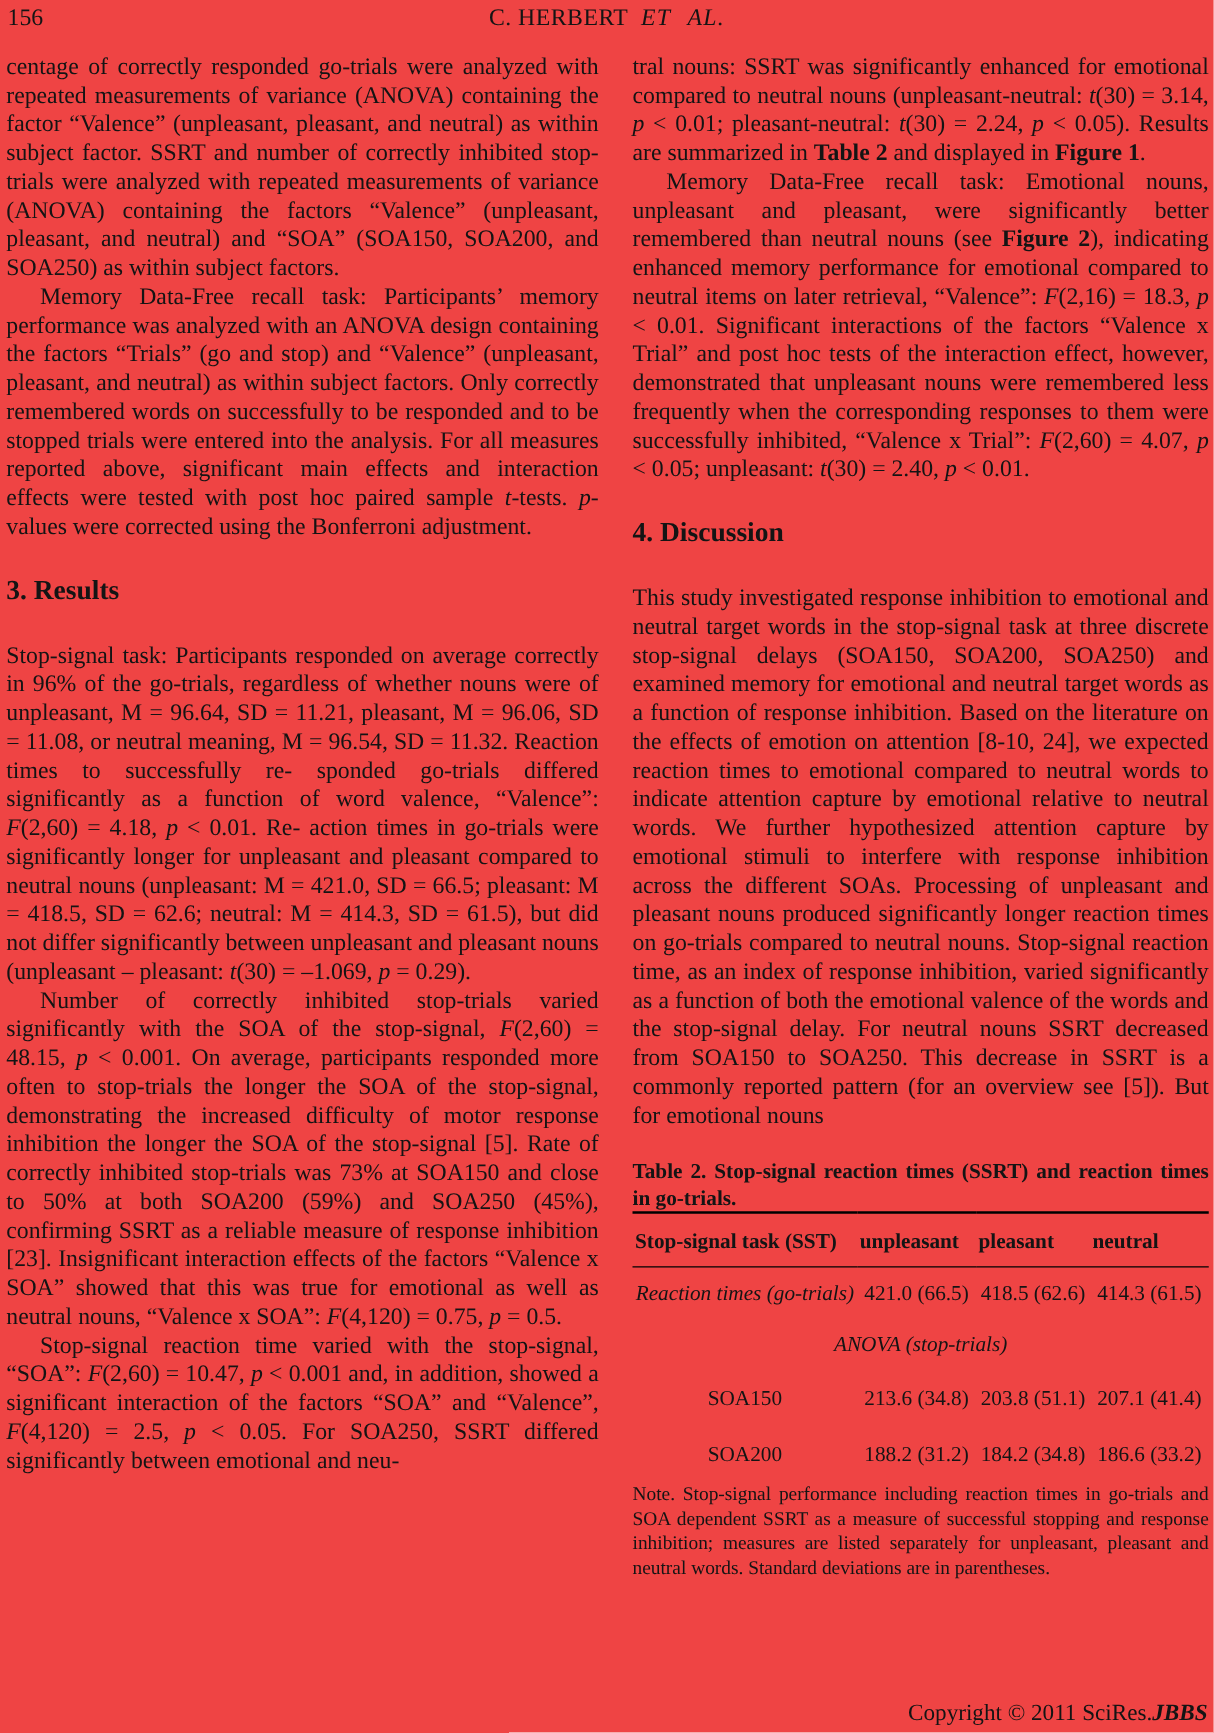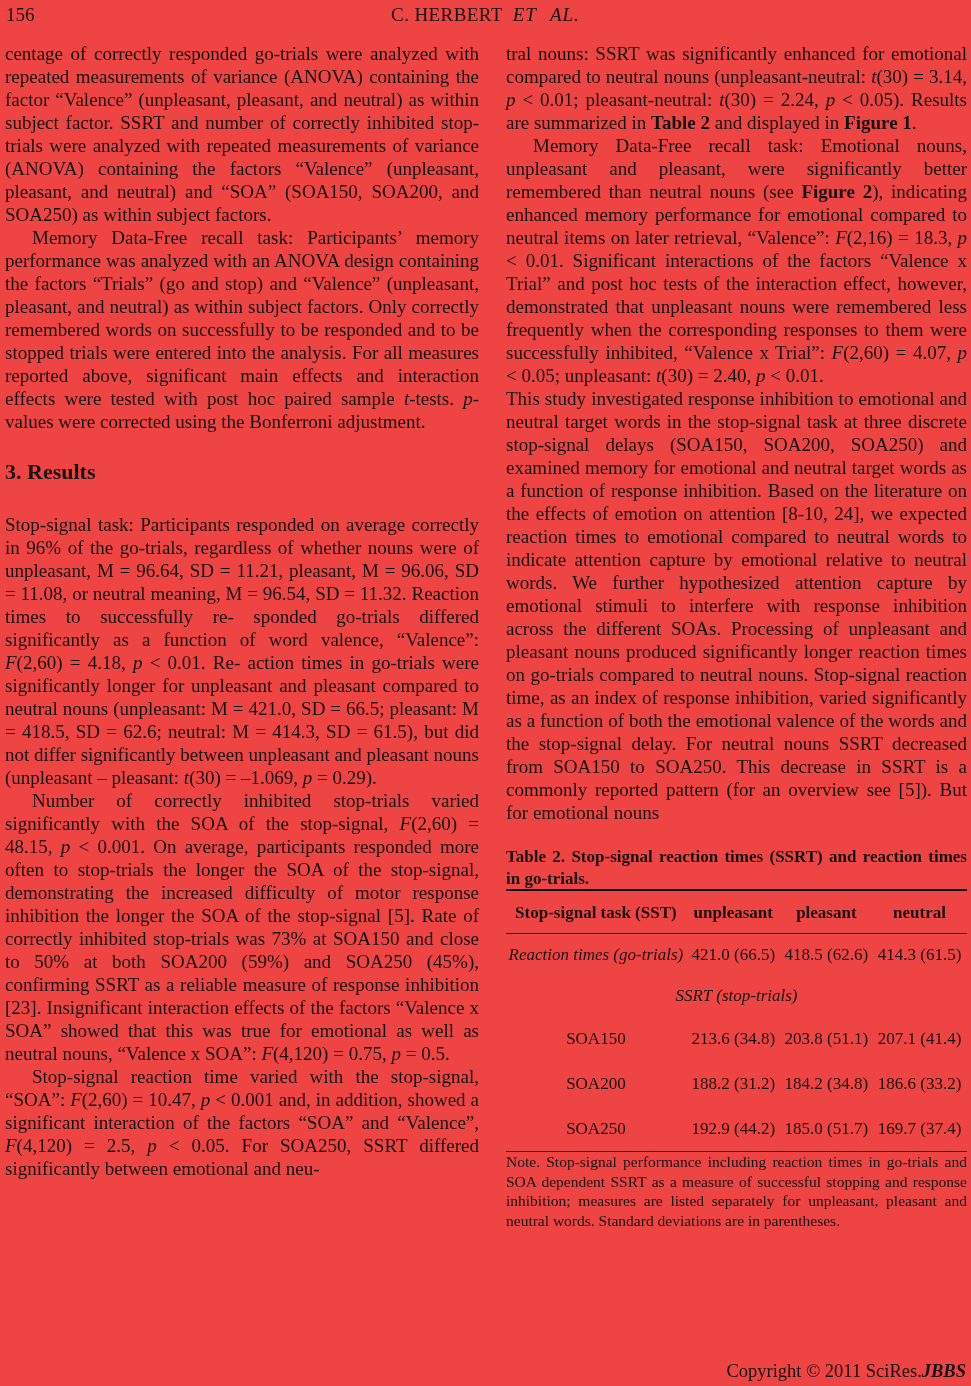--- a/index.html
+++ b/index.html
@@ -35,21 +35,21 @@
   .table-block { margin-top: 22px; }
   .tbl-caption {
     font-weight: bold; font-size: 17px; line-height: 21.5px;
     text-align: justify; margin: 0 0 13px 0;
   }
   table.data-table {
     width: 100%; border-collapse: collapse; font-size: 17px;
     border-top: 2px solid #000;
   }
   table.data-table th {
-    font-weight: bold; text-align: center; padding: 10px 2px 9px 2px;
+    font-weight: bold; padding: 10px 2px 9px 2px;
     border-bottom: 1.5px solid #000;
   }
   table.data-table td { padding: 9px 2px; text-align: center; }
   td.row-label { font-style: italic; text-align: left; padding-left: 4px; }
   td.subhead { font-style: italic; text-align: left; padding: 10px 2px 4px 4px; }
   tr.soa-row td { padding: 11px 2px; }
   tr.last-row td { border-bottom: 1.5px solid #000; }
   col.c1 { width: 39%; } col.c2 { width: 20.6%; } col.c3 { width: 19.8%; } col.c4 { width: 20.6%; }
   .tbl-note {
     font-size: 15.5px; line-height: 19.5px; text-align: justify; margin-top: 9px;
@@ -80,20 +80,21 @@
       <p class="indent">Memory Data-Free recall task: Participants’ memory performance was analyzed with an ANOVA design containing the factors “Trials” (go and stop) and “Valence” (unpleasant, pleasant, and neutral) as within subject factors. Only correctly remembered words on successfully to be responded and to be stopped trials were entered into the analysis. For all measures reported above, significant main effects and interaction effects were tested with post hoc paired sample <i>t</i>-tests. <i>p</i>-values were corrected using the Bonferroni adjustment.</p>
       <h2 class="section-heading">3. Results</h2>
       <p>Stop-signal task: Participants responded on average correctly in 96% of the go-trials, regardless of whether nouns were of unpleasant, M = 96.64, SD = 11.21, pleasant, M = 96.06, SD = 11.08, or neutral meaning, M = 96.54, SD = 11.32. Reaction times to successfully re- sponded go-trials differed significantly as a function of word valence, “Valence”: <i>F</i>(2,60) = 4.18, <i>p</i> &lt; 0.01. Re- action times in go-trials were significantly longer for unpleasant and pleasant compared to neutral nouns (unpleasant: M = 421.0, SD = 66.5; pleasant: M = 418.5, SD = 62.6; neutral: M = 414.3, SD = 61.5), but did not differ significantly between unpleasant and pleasant nouns (unpleasant – pleasant: <i>t</i>(30) = –1.069, <i>p</i> = 0.29).</p>
       <p class="indent">Number of correctly inhibited stop-trials varied significantly with the SOA of the stop-signal, <i>F</i>(2,60) = 48.15, <i>p</i> &lt; 0.001. On average, participants responded more often to stop-trials the longer the SOA of the stop-signal, demonstrating the increased difficulty of motor response inhibition the longer the SOA of the stop-signal [5]. Rate of correctly inhibited stop-trials was 73% at SOA150 and close to 50% at both SOA200 (59%) and SOA250 (45%), confirming SSRT as a reliable measure of response inhibition [23]. Insignificant interaction effects of the factors “Valence x SOA” showed that this was true for emotional as well as neutral nouns, “Valence x SOA”: <i>F</i>(4,120) = 0.75, <i>p</i> = 0.5.</p>
       <p class="indent">Stop-signal reaction time varied with the stop-signal, “SOA”: <i>F</i>(2,60) = 10.47, <i>p</i> &lt; 0.001 and, in addition, showed a significant interaction of the factors “SOA” and “Valence”, <i>F</i>(4,120) = 2.5, <i>p</i> &lt; 0.05. For SOA250, SSRT differed significantly between emotional and neu-</p>
     </div>
 
     <div class="col col-right">
       <p>tral nouns: SSRT was significantly enhanced for emotional compared to neutral nouns (unpleasant-neutral: <i>t</i>(30) = 3.14, <i>p</i> &lt; 0.01; pleasant-neutral: <i>t</i>(30) = 2.24, <i>p</i> &lt; 0.05). Results are summarized in <b>Table 2</b> and displayed in <b>Figure 1</b>.</p>
       <p class="indent">Memory Data-Free recall task: Emotional nouns, unpleasant and pleasant, were significantly better remembered than neutral nouns (see <b>Figure 2</b>), indicating enhanced memory performance for emotional compared to neutral items on later retrieval, “Valence”: <i>F</i>(2,16) = 18.3, <i>p</i> &lt; 0.01. Significant interactions of the factors “Valence x Trial” and post hoc tests of the interaction effect, however, demonstrated that unpleasant nouns were remembered less frequently when the corresponding responses to them were successfully inhibited, “Valence x Trial”: <i>F</i>(2,60) = 4.07, <i>p</i> &lt; 0.05; unpleasant: <i>t</i>(30) = 2.40, <i>p</i> &lt; 0.01.</p>
+      <h2 class="section-heading">4. Discussion</h2>
       <p>This study investigated response inhibition to emotional and neutral target words in the stop-signal task at three discrete stop-signal delays (SOA150, SOA200, SOA250) and examined memory for emotional and neutral target words as a function of response inhibition. Based on the literature on the effects of emotion on attention [8-10, 24], we expected reaction times to emotional compared to neutral words to indicate attention capture by emotional relative to neutral words. We further hypothesized attention capture by emotional stimuli to interfere with response inhibition across the different SOAs. Processing of unpleasant and pleasant nouns produced significantly longer reaction times on go-trials compared to neutral nouns. Stop-signal reaction time, as an index of response inhibition, varied significantly as a function of both the emotional valence of the words and the stop-signal delay. For neutral nouns SSRT decreased from SOA150 to SOA250. This decrease in SSRT is a commonly reported pattern (for an overview see [5]). But for emotional nouns</p>
 
       <div class="table-block">
         <p class="tbl-caption">Table 2. Stop-signal reaction times (SSRT) and reaction times in go-trials.</p>
         <table class="data-table">
           <colgroup>
               <col class="c1">
               <col class="c2">
               <col class="c3">
               <col class="c4">
@@ -107,39 +108,33 @@
             </tr>
           </thead>
           <tbody>
             <tr>
               <td class="row-label">Reaction times (go-trials)</td>
               <td>421.0 (66.5)</td>
               <td>418.5 (62.6)</td>
               <td>414.3 (61.5)</td>
             </tr>
             <tr>
-              <td class="subhead" colspan="4">SSRT (stop-trials)</td>
+              <td class="subhead" colspan="4">ANOVA (stop-trials)</td>
             </tr>
             <tr class="soa-row">
               <td>SOA150</td>
               <td>213.6 (34.8)</td>
               <td>203.8 (51.1)</td>
               <td>207.1 (41.4)</td>
             </tr>
             <tr class="soa-row">
               <td>SOA200</td>
               <td>188.2 (31.2)</td>
               <td>184.2 (34.8)</td>
               <td>186.6 (33.2)</td>
-            </tr>
-            <tr class="soa-row last-row">
-              <td>SOA250</td>
-              <td>192.9 (44.2)</td>
-              <td>185.0 (51.7)</td>
-              <td>169.7 (37.4)</td>
             </tr>
           </tbody>
         </table>
         <p class="tbl-note">Note. Stop-signal performance including reaction times in go-trials and SOA dependent SSRT as a measure of successful stopping and response inhibition; measures are listed separately for unpleasant, pleasant and neutral words. Standard deviations are in parentheses.</p>
       </div>
     </div>
 
   </div>
 
   <div class="footer">

